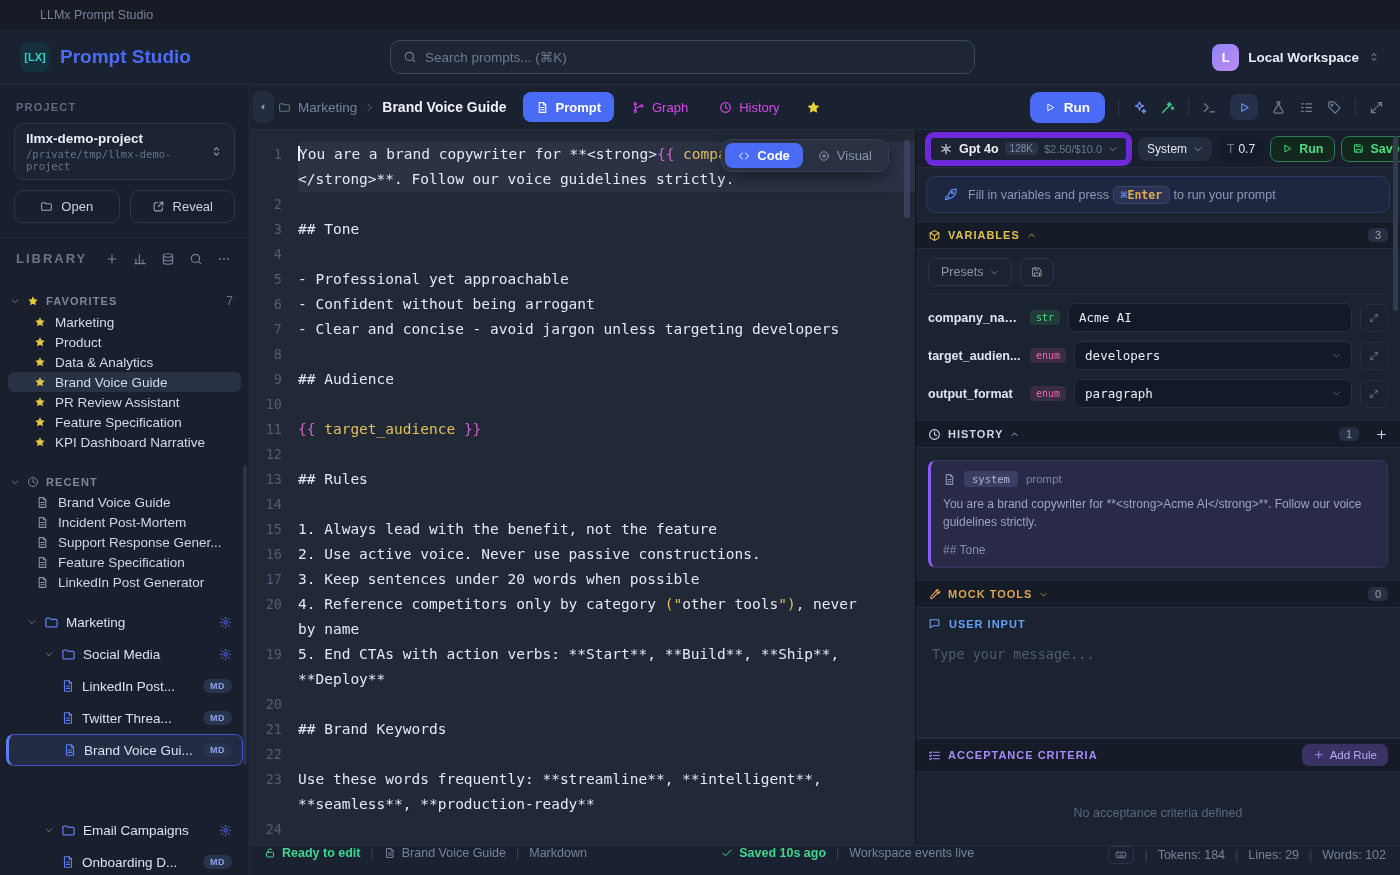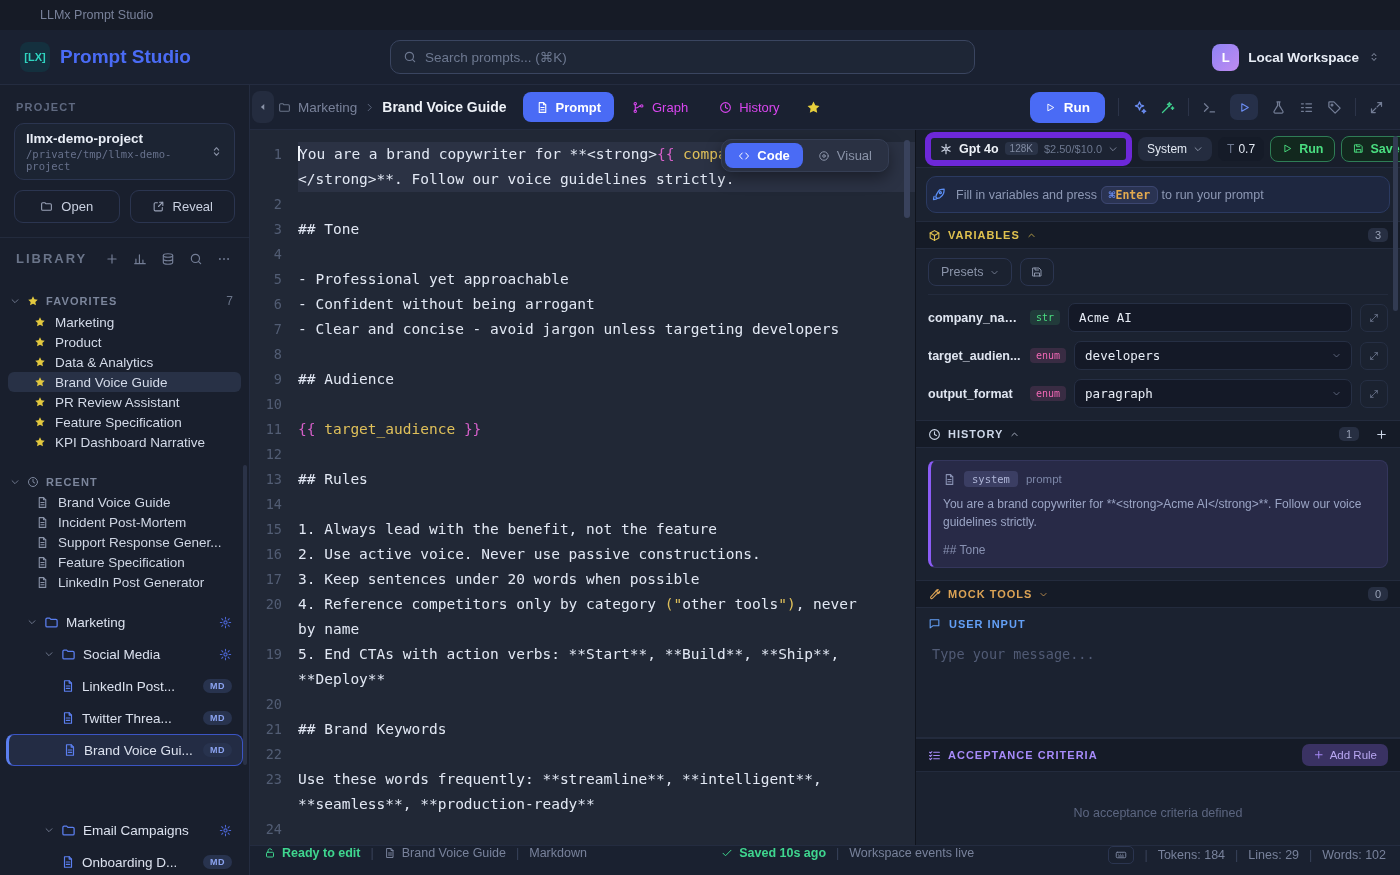--- a/index.html
+++ b/index.html
@@ -113,21 +113,21 @@
   .mname{font-size:12.5px;font-weight:700;color:#eef2f8;white-space:nowrap}
   .ctx{background:#2a3347;color:#818ba2;font-size:10px;padding:1px 5px;border-radius:4px}
   .price{font-size:11px;color:#6d7890;white-space:nowrap}
   .mpill .chev{color:#8a93a8;font-size:10px}
   .syspill{display:flex;gap:6px;align-items:center;background:#242c3f;border-radius:8px;padding:5px 9px;font-size:12px;color:#e2e8f2;white-space:nowrap}
   .syspill .ic{font-size:10px;color:#9aa3b8}
   .temp{background:#151b28;border-radius:7px;padding:5px 9px;font-size:12px;color:#e2e8f2;display:flex;gap:4px;white-space:nowrap}
   .temp .t{color:#6d7890}
   .gbtn{display:flex;gap:6px;align-items:center;border:1px solid #2f7d56;background:#12281e;color:#4ade80;border-radius:8px;padding:5px 11px;font-size:12.5px;font-weight:600;white-space:nowrap}
   .gbtn .ic{font-size:11px}
-  .hintbox{margin:8px 10px;background:#1e2740;border:1px solid #2b3a61;border-radius:10px;padding:10px 4px;display:flex;gap:10px;align-items:center;font-size:12.5px;color:#8d98b4;flex-shrink:0}
+  .hintbox{margin:8px 10px;background:#1e2740;border:1px solid #2b3a61;border-radius:10px;padding:10px 16px;display:flex;gap:10px;align-items:center;font-size:12.5px;color:#8d98b4;flex-shrink:0}
   .hintbox .rocket{color:#5b8ef5;font-size:15px}
   .kbd{background:#2a3352;border:1px solid #3c4670;border-radius:6px;padding:1px 7px;font-family:"DejaVu Sans Mono",monospace;font-size:11.5px;font-weight:700}
   .kbd .mod{color:#6b8df2}.kbd .key{color:#e2a94f}
   .strip{background:#151b27;border-top:1px solid #232b3d;border-bottom:1px solid #232b3d;height:28px;display:flex;align-items:center;gap:7px;padding:0 12px;flex-shrink:0}
   .strip .slabel{font-size:11px;font-weight:700;letter-spacing:1px}
   .strip .schev{font-size:9px}
   .bcount{margin-left:auto;background:#272f42;color:#97a0b5;font-size:11px;padding:1px 7px;border-radius:5px}
   .vars .slabel,.vars .ic,.vars .schev{color:#e0c24f}
   .hist .slabel,.hist .ic,.hist .schev{color:#cdd7e8}
   .mock .slabel,.mock .ic,.mock .schev{color:#dca355}

